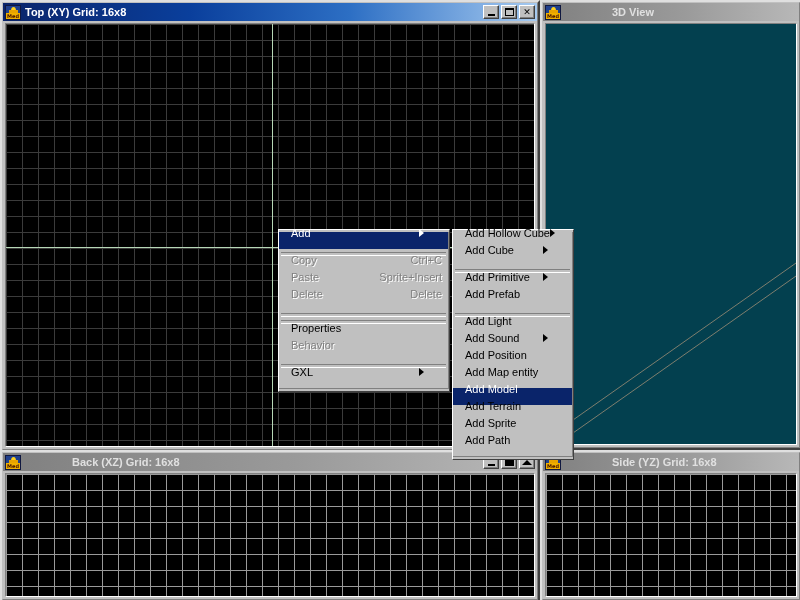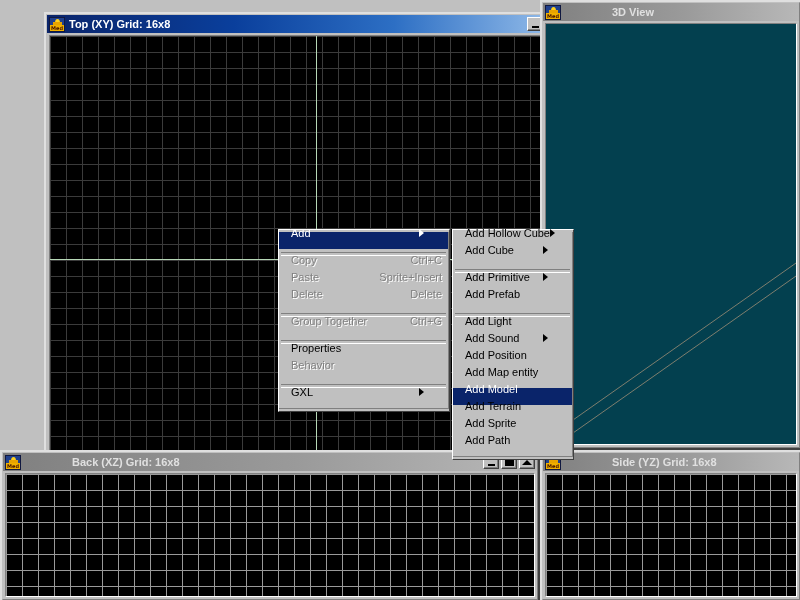--- a/index.html
+++ b/index.html
@@ -255,21 +255,21 @@
     margin: 3px 2px;
     border-top: 1px solid #808080;
     border-bottom: 1px solid #ffffff;
   }
 </style>
 </head>
 <body>
 
 <div id="app">
 
-  <div class="win" style="left:0px; top:12px; width:540px; height:452px;margin-left:44px;">
+  <div class="win" style="left:0px; top:0px; width:540px; height:452px;">
     <div class="win-frame">
       <div class="win-frame-inner"></div>
     </div>
 
     <div class="titlebar active">
       <div class="app-icon">
         <div class="fig"></div>
           <div class="fig2"></div>
         <div class="med">Med</div>
       </div>
@@ -393,24 +393,20 @@
         <span class="lbl">Paste</span>
         <span class="accel">Sprite+Insert</span>
       </div>
       <div class="mi disabled has-accel">
         <span class="lbl">Delete</span>
         <span class="accel">Delete</span>
       </div>
 
       <div class="sep"></div>
 
-      <div class="mi disabled has-accel">
-        <span class="lbl">Group Together</span>
-        <span class="accel">Ctrl+G</span>
-      </div>
 
       <div class="sep"></div>
 
       <div class="mi">
         <span class="lbl">Properties</span>
       </div>
       <div class="mi disabled">
         <span class="lbl">Behavior</span>
       </div>
 

